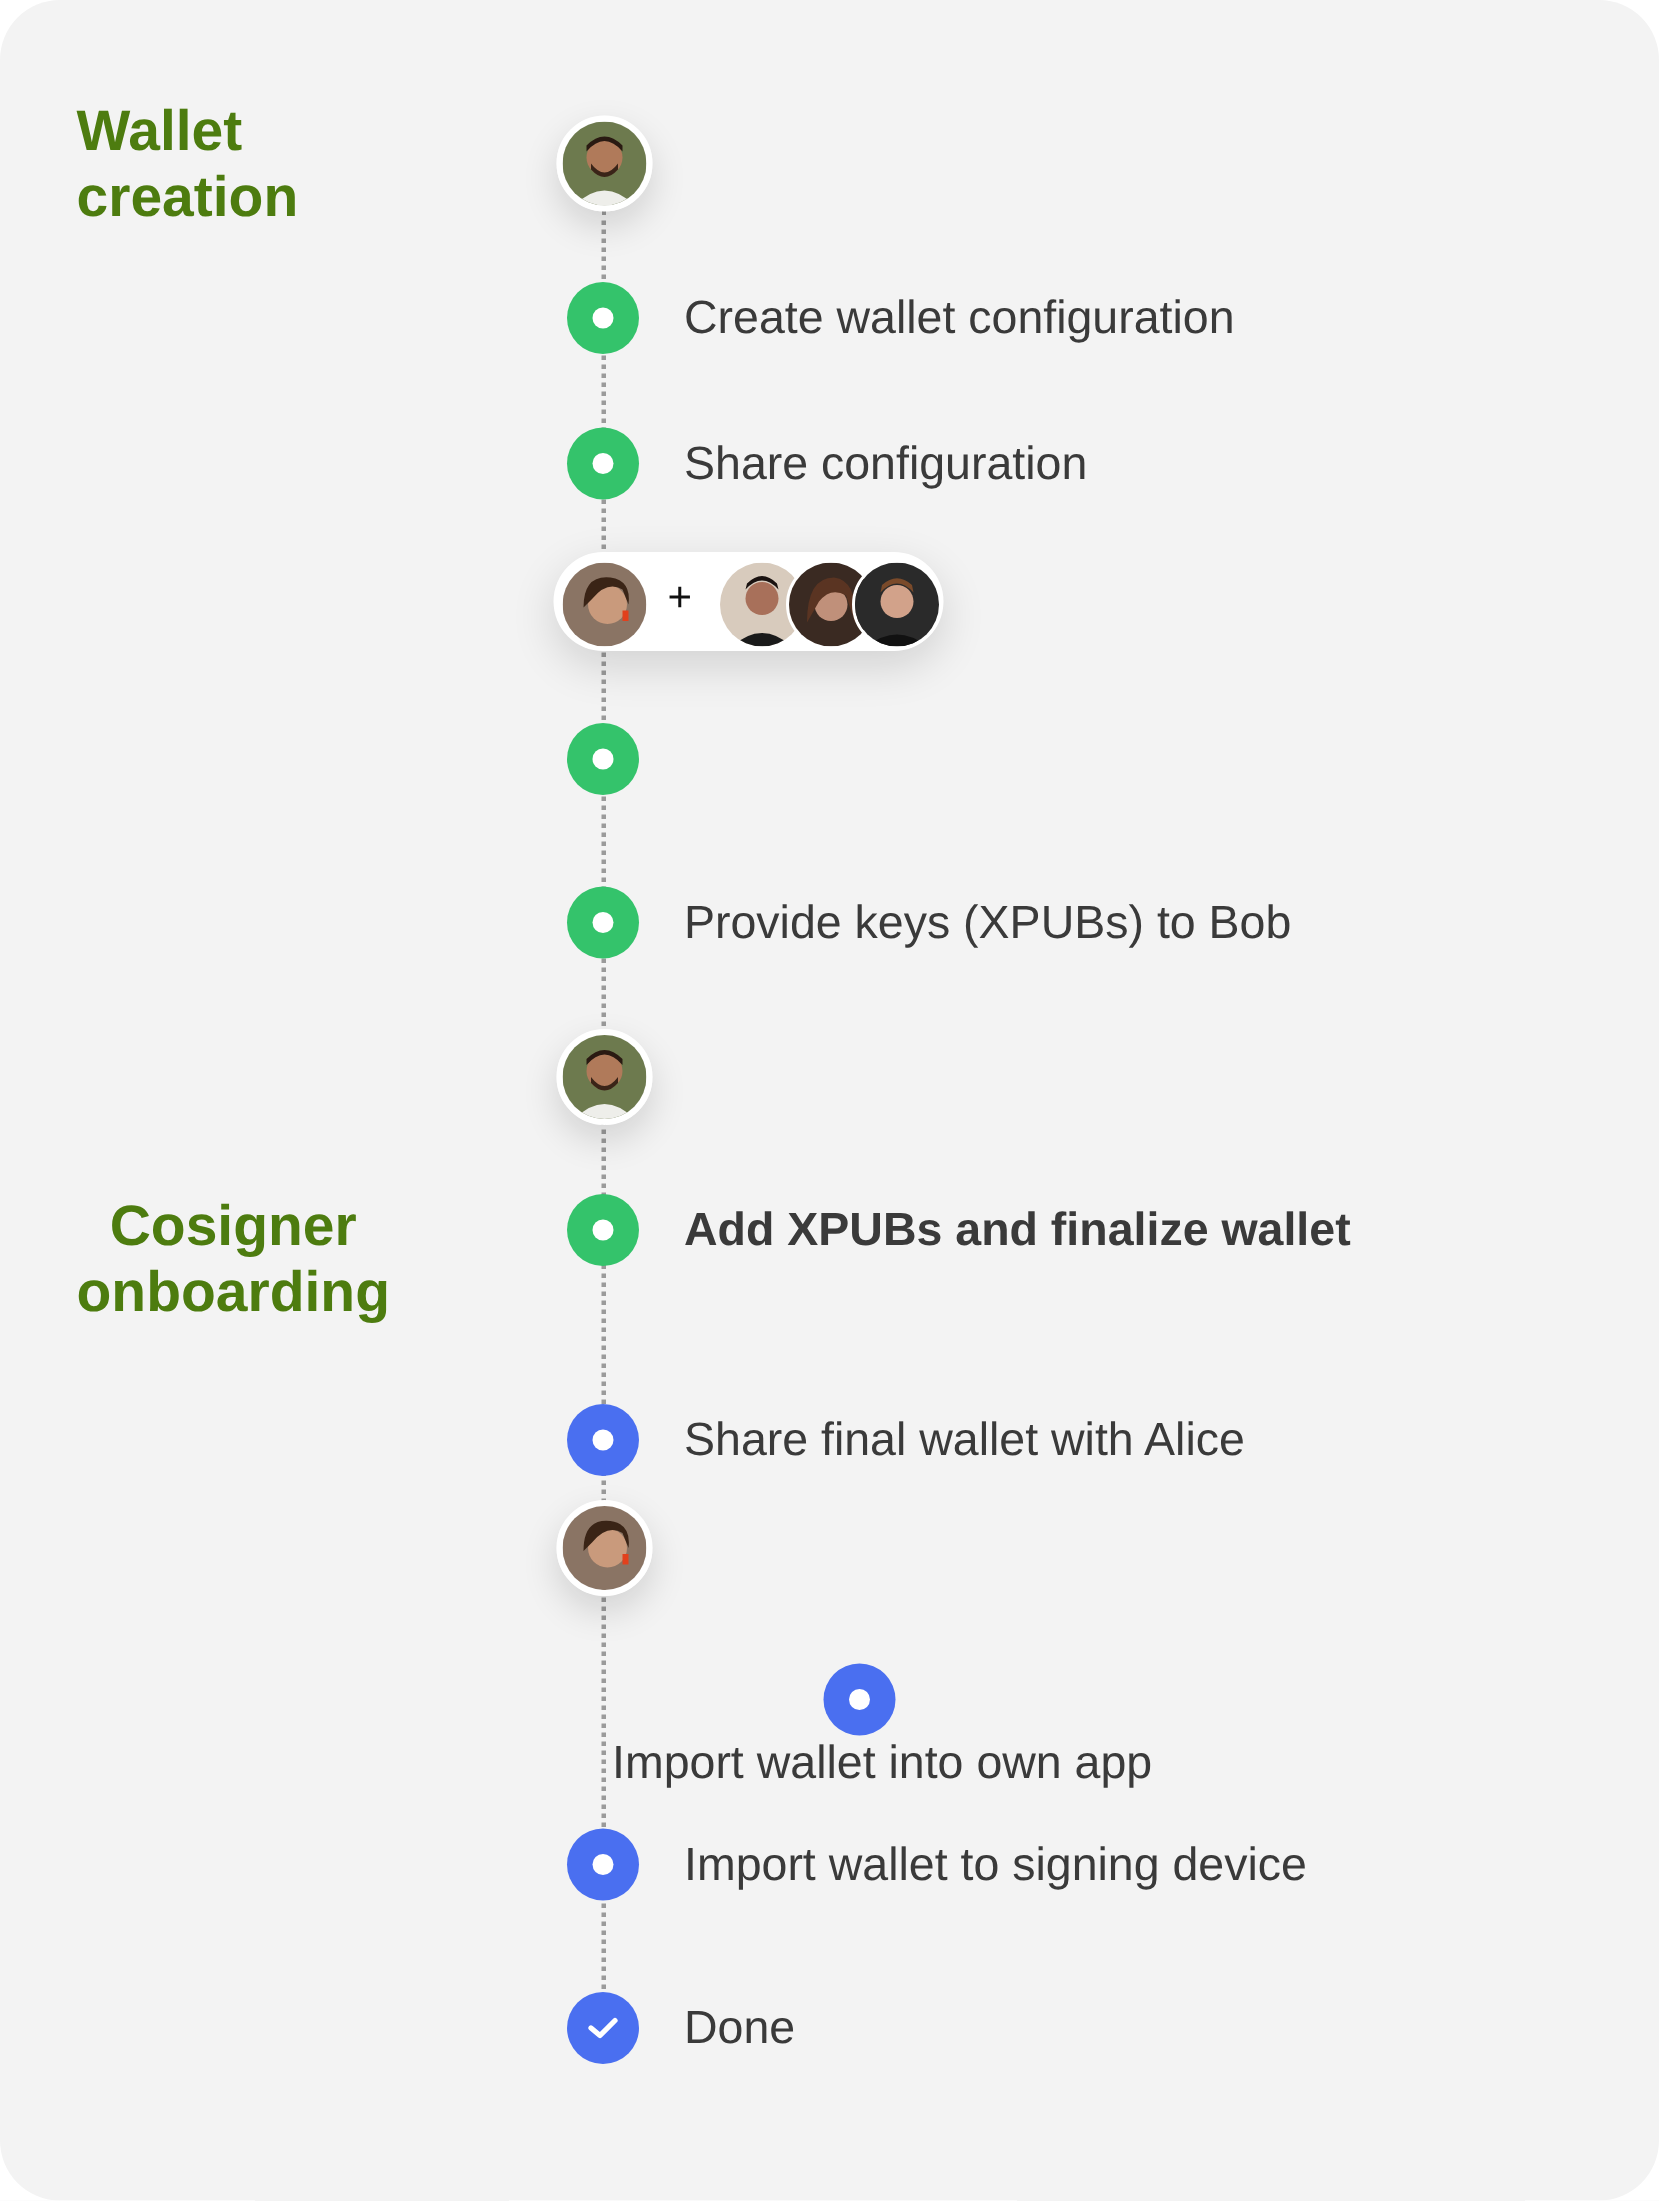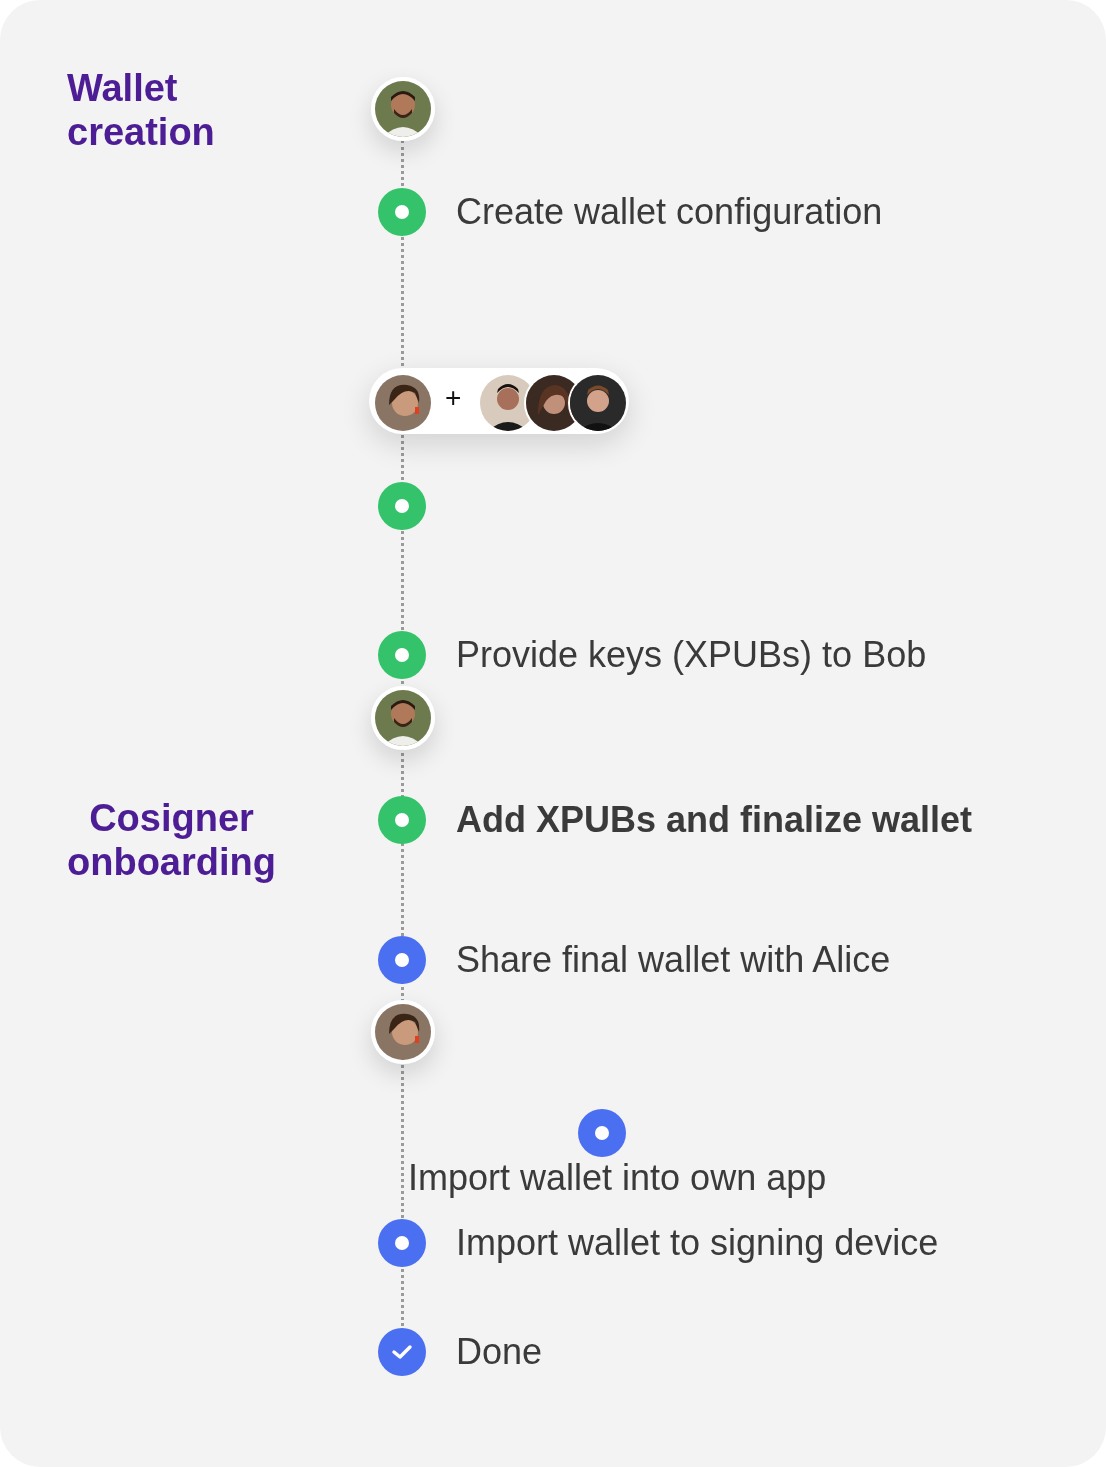--- a/index.html
+++ b/index.html
@@ -1,27 +1,27 @@
 <!DOCTYPE html>
 <html><head>
 <meta charset="utf-8">
 <style>
   html, body { margin:0; padding:0; background:#ffffff; }
   body { width:1106px; height:1467px; position:relative; font-family:"Liberation Sans", sans-serif; }
   .card { position:absolute; left:0; top:0; width:1106px; height:1467px; background:#f3f3f3; border-radius:40px; overflow:hidden; }
-  .section-title { position:absolute; left:67px; font-weight:bold; font-size:38px; line-height:44px; color:#4c1d95; white-space:pre-line; }
+  .section-title { position:absolute; left:51px; font-weight:bold; font-size:38px; line-height:44px; color:#4d7c0f; white-space:pre-line; }
   .line { position:absolute; left:401px; width:0; border-left:3px dotted #9a9a9a; }
   .step { position:absolute; left:378px; height:50px; display:flex; align-items:center; }
   .dot { width:48px; height:48px; border-radius:50%; position:relative; flex:none; }
   .dot::after { content:""; position:absolute; left:17px; top:17px; width:14px; height:14px; border-radius:50%; background:#fff; }
   .dot.green { background:#34c36b; }
   .dot.blue { background:#4a6ff0; }
   .dot.check::after { display:none; }
   .dot.check svg { position:absolute; left:12px; top:13px; }
-  .label { margin-left:30px; font-size:36px; color:#3a3a3a; white-space:nowrap; }
+  .label { margin-left:30px; font-size:31px; color:#3a3a3a; white-space:nowrap; }
   .avatar { position:absolute; width:56px; height:56px; border-radius:50%; border:4px solid #fff; box-shadow:0 10px 24px rgba(0,0,0,0.14); overflow:hidden; }
   .face { width:100%; height:100%; }
   .group { position:absolute; left:369px; top:368px; width:260px; height:66px; background:#fff; border-radius:33px; box-shadow:0 10px 30px rgba(0,0,0,0.14); }
   .g-av { position:absolute; top:5px; width:56px; height:56px; border-radius:50%; overflow:hidden; border:2px solid #fff; }
   .plus { position:absolute; left:76px; top:14px; font-size:28px; color:#111; }
 </style>
 </head>
 <body>
 
 <div class="card">
@@ -41,20 +41,24 @@
         <path d="M19 28 Q28 40 37 28 L37 32 Q28 42 19 32Z" fill="#3a2418"></path>
         <path d="M8 56 Q28 36 48 56Z" fill="#eeeeea"></path>
       </svg>
   </div>
 
   <div class="step" style="top:187px;">
     <div class="dot green"></div>
     <span class="label">Create wallet configuration</span>
   </div>
 
+  <div class="step" style="top:284px;">
+    <div class="dot green"></div>
+    <span class="label">Share configuration</span>
+  </div>
 
   <div class="group">
     <div class="g-av" style="left:4px;">
       <svg class="face" viewBox="0 0 56 56">
           <rect width="56" height="56" fill="#8a7464"></rect>
           <circle cx="30" cy="28" r="13" fill="#c99a7c"></circle>
           <path d="M14 30 Q14 8 32 10 Q46 12 44 28 L40 18 Q30 12 20 24Z" fill="#3a2416"></path>
           <rect x="40" y="32" width="4" height="7" fill="#e2401c"></rect>
         </svg>
     </div>
@@ -81,21 +85,21 @@
           <path d="M17 20 Q28 8 39 20 L38 15 Q28 6 18 15Z" fill="#7a4a2a"></path>
           <path d="M8 56 Q28 40 48 56Z" fill="#111"></path>
         </svg>
     </div>
   </div>
 
   <div class="step" style="top:481px;">
     <div class="dot green"></div>
   </div>
 
-  <div class="step" style="top:590px;margin-top:40px;">
+  <div class="step" style="top:590px;">
     <div class="dot green"></div>
     <span class="label">Provide keys (XPUBs) to Bob</span>
   </div>
 
   <div class="avatar" style="left:371px; top:686px;">
     <svg class="face" viewBox="0 0 56 56">
         <rect width="56" height="56" fill="#6d7a4e"></rect>
         <circle cx="28" cy="24" r="12" fill="#b07a5a"></circle>
         <path d="M16 20 Q28 6 40 20 L40 16 Q28 4 16 16Z" fill="#2a1a12"></path>
         <path d="M19 28 Q28 40 37 28 L37 32 Q28 42 19 32Z" fill="#3a2418"></path>

